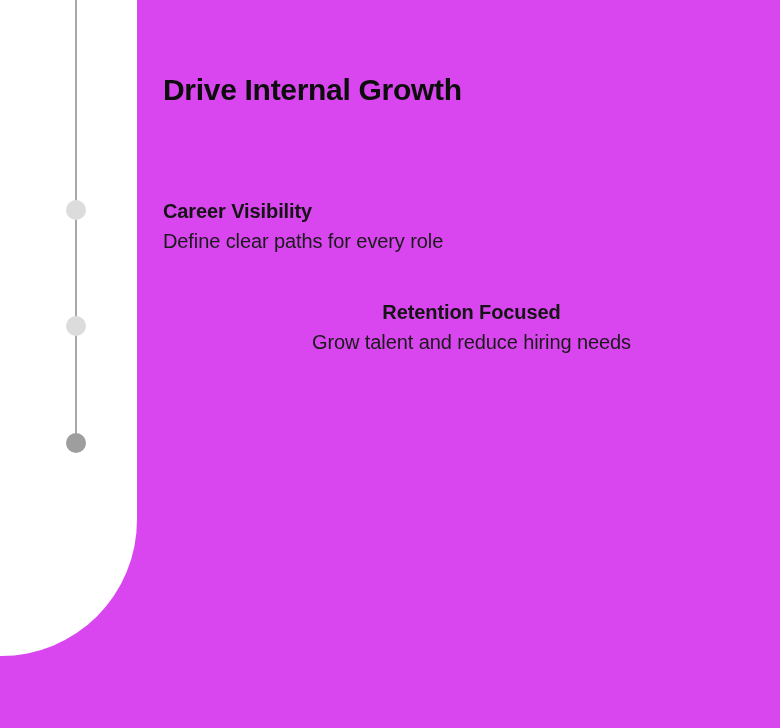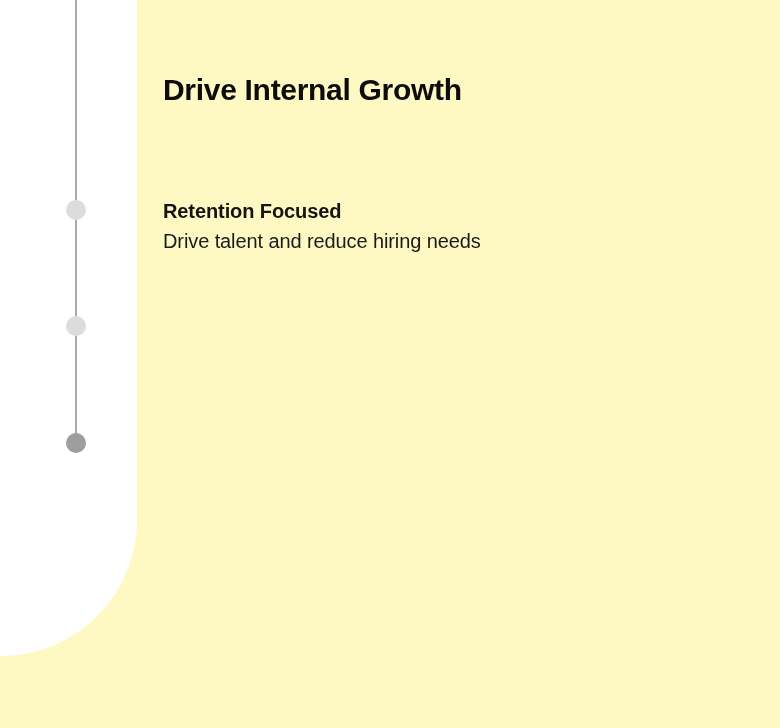--- a/index.html
+++ b/index.html
@@ -12,21 +12,21 @@
     height: 728px;
     overflow: hidden;
     font-family: "Liberation Sans", sans-serif;
     background: #f6dcd8;
   }
 
   .slide {
     position: relative;
     width: 780px;
     height: 728px;
-    background: #fef9c3;
+    background: #d946ef;
     overflow: hidden;
   }
 
   
   .left-panel {
     position: absolute;
     left: 0;
     top: 0;
     width: 137px;
     height: 656px;
@@ -82,21 +82,21 @@
     left: 0;
     right: 0;
     list-style: none;
     margin: 0;
     padding: 0;
   }
 
   .item {
     margin: 0 0 44px 0;
   }
-  .item:last-child { margin-bottom: 0; }
+  .item:last-child { margin-bottom: 0; text-align: center; }
 
   .item-title {
     margin: 0;
     font-size: 20px;
     font-weight: 700;
     color: #141414;
     line-height: 1.35;
     letter-spacing: -0.1px;
   }
 
@@ -121,22 +121,26 @@
   <div class="timeline-dot d1"></div>
   <div class="timeline-dot d2"></div>
   <div class="timeline-dot d3"></div>
 
   <div class="content">
 
     <h1 class="heading">Drive Internal Growth</h1>
 
     <ul class="item-list">
 
+      <li class="item">
+        <p class="item-title">Career Visibility</p>
+        <p class="item-desc">Define clear paths for every role</p>
+      </li>
 
 
       <li class="item">
         <p class="item-title">Retention Focused</p>
-        <p class="item-desc">Drive talent and reduce hiring needs</p>
+        <p class="item-desc">Grow talent and reduce hiring needs</p>
       </li>
 
     </ul>
   </div>
 </div>
 
 </body></html>

